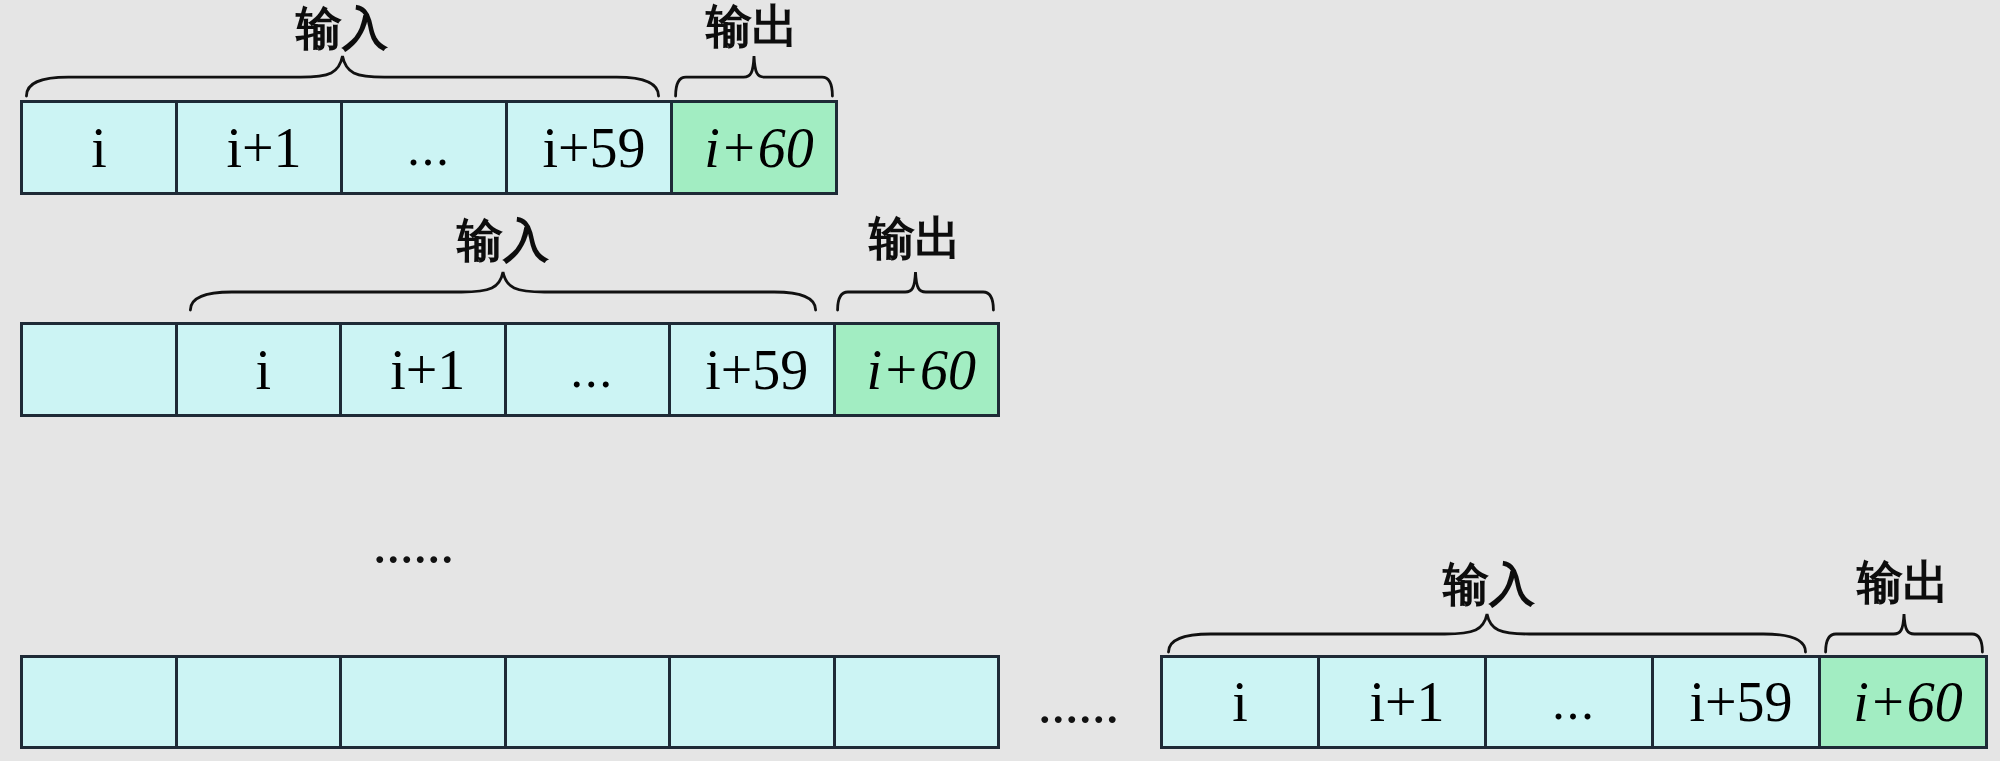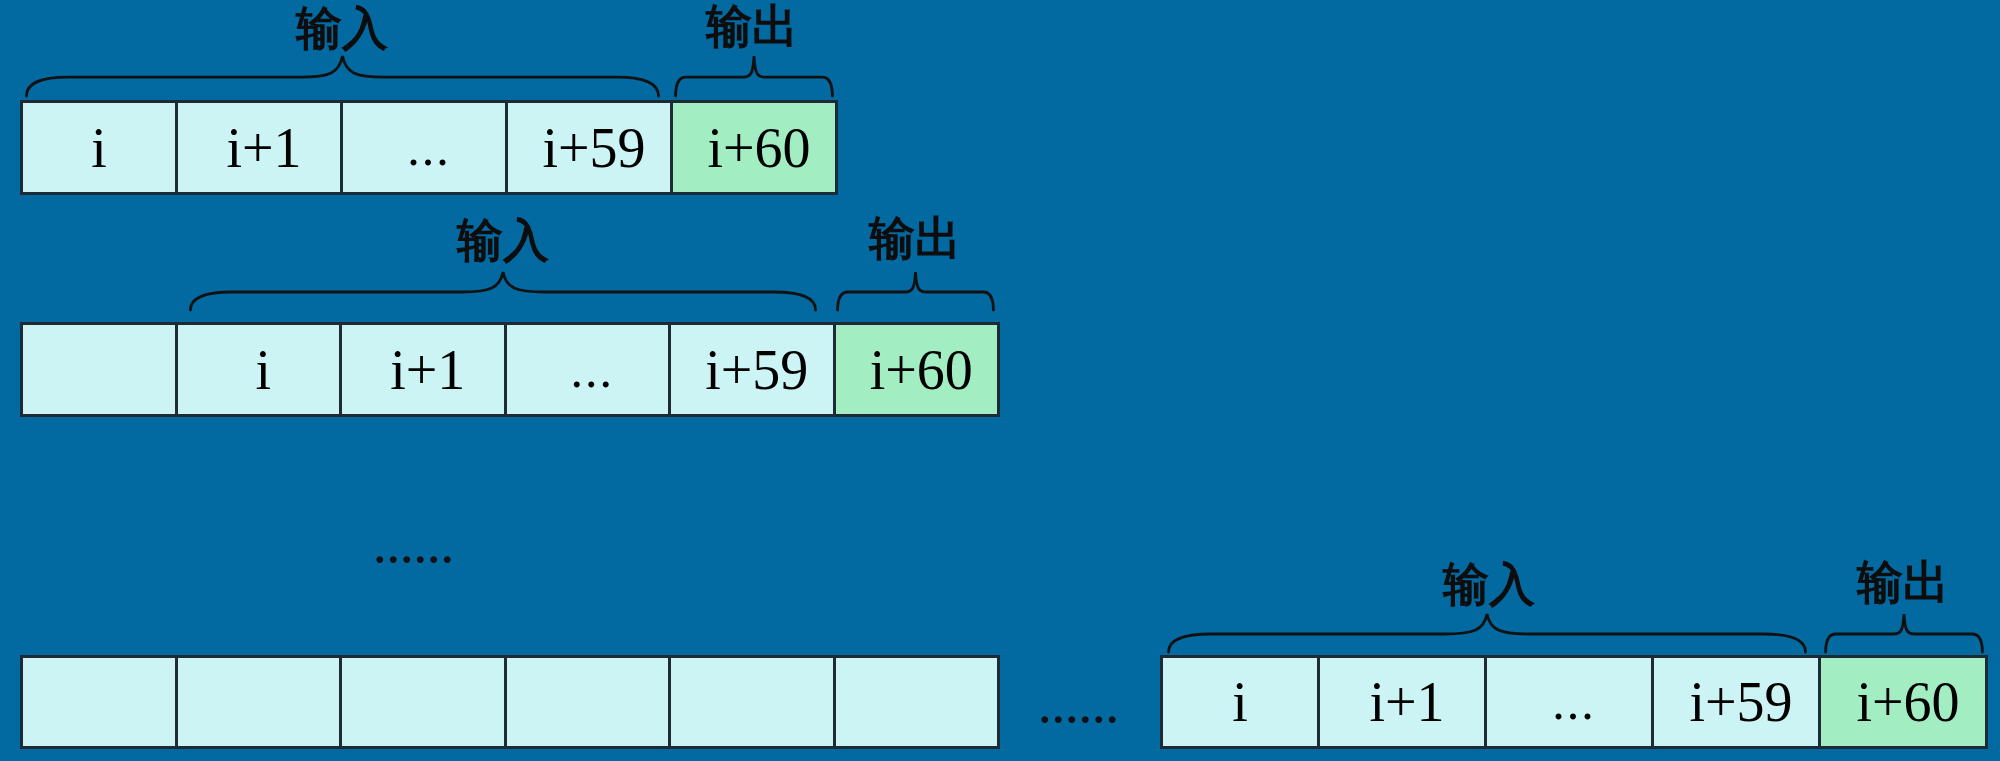--- a/index.html
+++ b/index.html
@@ -1,40 +1,40 @@
 <!DOCTYPE html>
 <html><head>
 <meta charset="utf-8">
 <style>
   html,body{margin:0;padding:0;background:#ffffff;}
   #stage{
     position:relative;
     width:2000px;height:761px;
-    background:#0369a1;
+    background:#e5e5e5;
     font-family:"Liberation Serif","DejaVu Serif",serif;
     overflow:hidden;
   }
   .row{
     position:absolute;
     display:flex;
   }
   .cell{
     flex:1 1 0;
     box-sizing:border-box;
     border:3px solid var(--border,#1e2a36);
     background:var(--input-cell,#ccf4f4);
     display:flex;
     align-items:center;
     justify-content:center;
     font-size:56px;
     color:#000;
     line-height:1;
   }
   .cell + .cell{margin-left:-3px;padding-left:10px;}
-  .cell.out{background:var(--output-cell,#a2edc2);}
+  .cell.out{background:var(--output-cell,#a2edc2);font-style:italic;}
   .cell.dots-cell{font-size:50px;letter-spacing:2px;}
   .lbl{
     position:absolute;
     transform:translateX(-50%);
     font-size:46px;
     font-weight:600;
     color:#0d0d0d;
     white-space:nowrap;
     line-height:1;
   }

